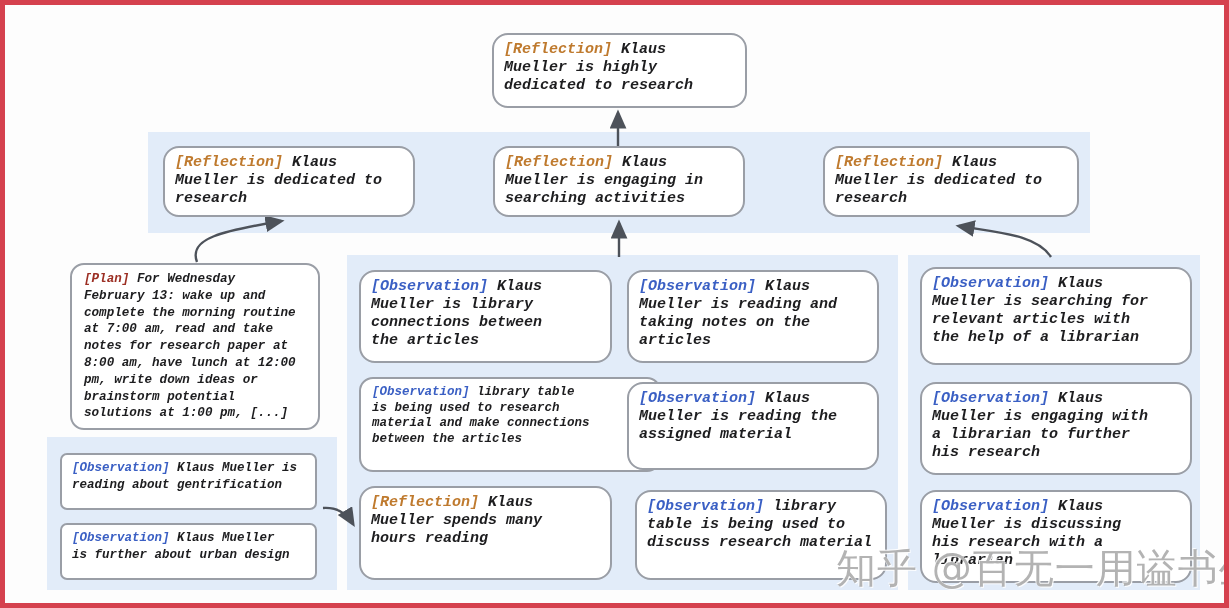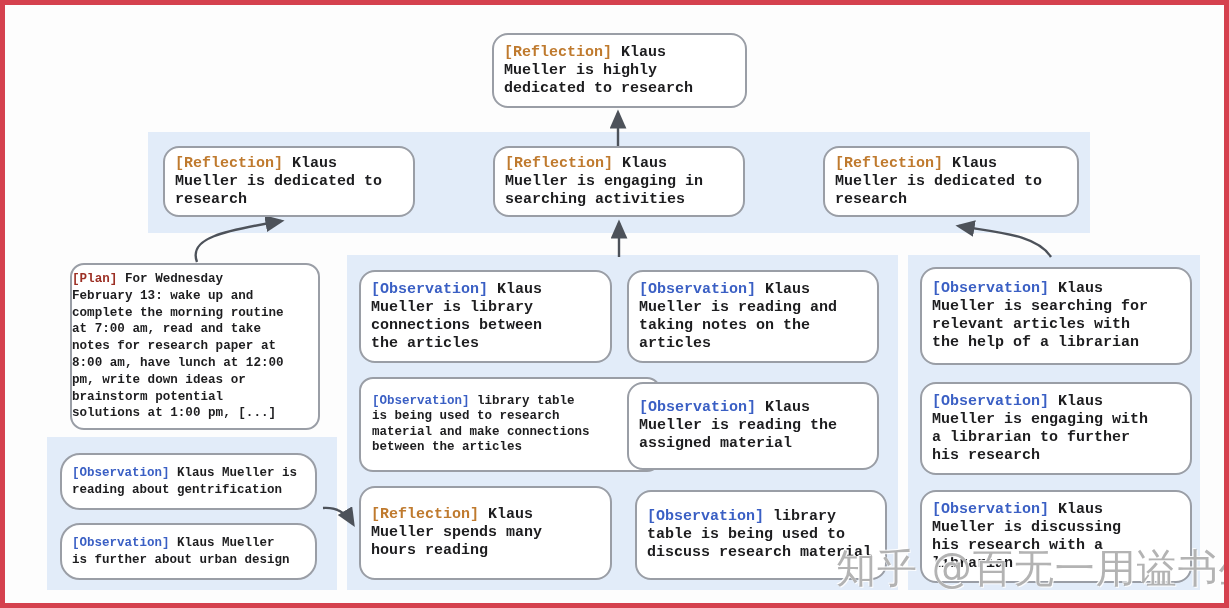--- a/index.html
+++ b/index.html
@@ -22,29 +22,30 @@
   }
   .node{
     position:absolute;
     background:#ffffff;
     border:2px solid #9a9ea6;
     border-radius:16px;
     box-sizing:border-box;
     z-index:10;
     display:flex;
     flex-direction:column;
-    justify-content:center;
+    justify-content:flex-start;
     font-weight:700;
     color:#1d1d1f;
+    font-style:italic;
   }
   .node .txt{white-space:pre-line;}
   .node-lg{font-size:15px;line-height:18px;padding:6px 10px;}
-  .node-md{font-size:12.5px;line-height:17px;padding:5px 10px;border-radius:20px;}
+  .node-md{font-size:12.5px;line-height:17px;padding:5px 10px;border-radius:7px;}
   .node-sm{font-size:12.5px;line-height:15.5px;padding:6px 11px;border-radius:14px;}
-  .node-plan{font-size:12.6px;line-height:16.8px;padding:6px 0;border-radius:14px;}
+  .node-plan{font-size:12.6px;line-height:16.8px;padding:6px 12px;border-radius:14px;}
   .tag-reflection{color:#bf7a2e;}
   .tag-observation{color:#3a5fc4;margin-top:22px;}
   .tag-plan{color:#9c2f24;}
   
   #nTop {left:487px;top:28px; width:255px;height:75px;}
   #nR1  {left:158px;top:141px;width:252px;height:71px;}
   #nR2  {left:488px;top:141px;width:252px;height:71px;}
   #nR3  {left:818px;top:141px;width:256px;height:71px;}
   #nPlan{left:65px; top:258px;width:250px;height:167px;}
   #nLO1 {left:55px; top:448px;width:257px;height:57px;}

